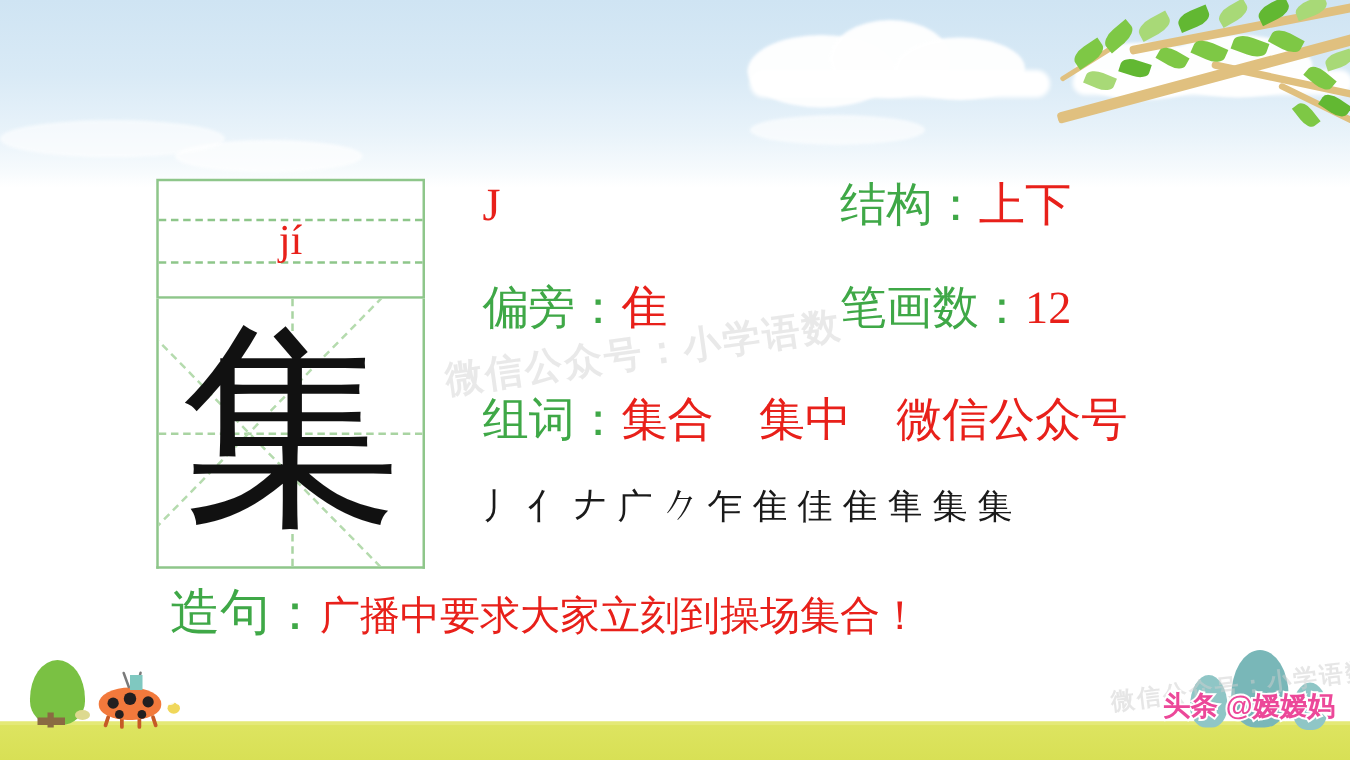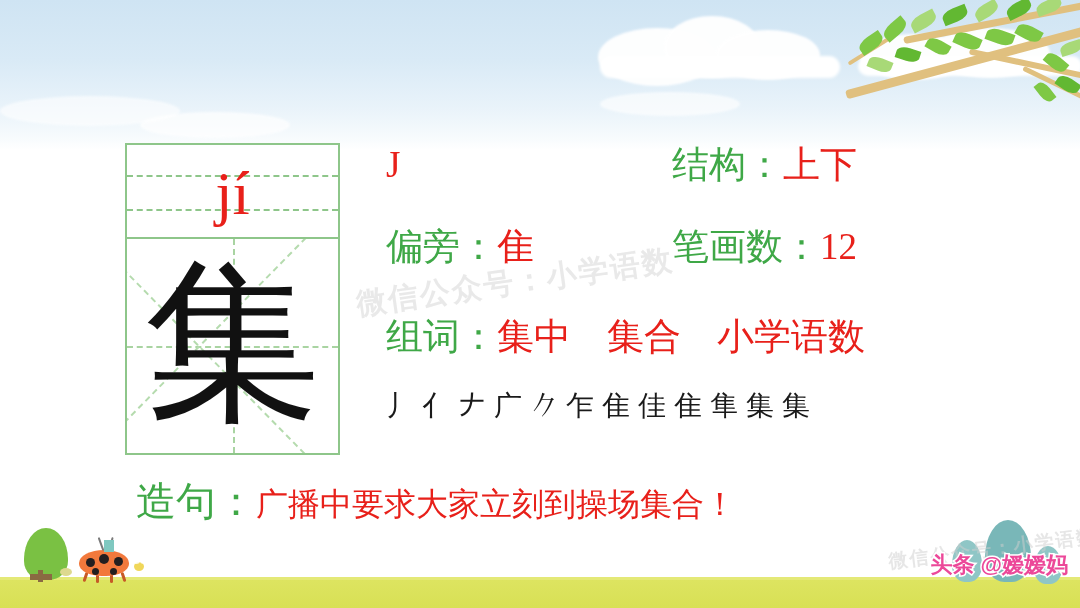--- a/index.html
+++ b/index.html
@@ -108,21 +108,21 @@
     background:rgba(255,255,255,.55);
   }
   .dline {
     position:absolute; left:0; width:100%; height:0;
     border-top:2px dashed #8ec68a;
   }
   .pinyin-text {
     position:absolute; left:0; top:8px; width:100%;
     text-align:center;
     color:#e8201a;
-    font-size:62px;
+    font-size:34px;
     line-height:80px;
     font-family:"Liberation Serif", serif;
     font-style:normal;
   }
 
   .mi-box {
     position:absolute; left:0; top:96px; width:215px; height:216px;
     border:2px solid #8ec68a;
     border-top:none;
     background:rgba(255,255,255,.55);
@@ -188,21 +188,21 @@
     color:#1a1a1a;
     font-family:"Liberation Serif", serif;
     font-size:28px;
     line-height:1;
     white-space:nowrap;
   }
   .stroke-seq .s { display:inline-block; }
 
   
   #sentence {
-    position:absolute; left:136px; top:470px; display:flex; align-items:baseline;margin-top:12px;
+    position:absolute; left:136px; top:470px; display:flex; align-items:baseline;
   }
   #sentence .lbl { font-size:40px; }
   #sentence .val { font-size:32px; letter-spacing:0px; }
 
   
   .badge-text {
     position:absolute; right:12px; bottom:28px;
     font-family:"Liberation Sans", sans-serif;
     font-weight:700;
     font-size:22px;
@@ -290,23 +290,23 @@
       <span class="val">隹</span>
     </div>
     <div class="row" id="row-2b">
       <span class="lbl">笔画数：</span>
       <span class="val">12</span>
     </div>
 
     <div class="row" id="row-3">
       <span class="lbl">组词：</span>
       <span class="words">
+          <span class="val">集合</span>
           <span class="val">集中</span>
-          <span class="val">集合</span>
-          <span class="val">小学语数</span>
+          <span class="val">微信公众号</span>
         </span>
     </div>
 
     <div class="row" id="row-4">
       <span class="stroke-seq">
           <span class="s">丿</span>
           <span class="s">亻</span>
           <span class="s">𠂇</span>
           <span class="s">广</span>
           <span class="s">𠂊</span>

